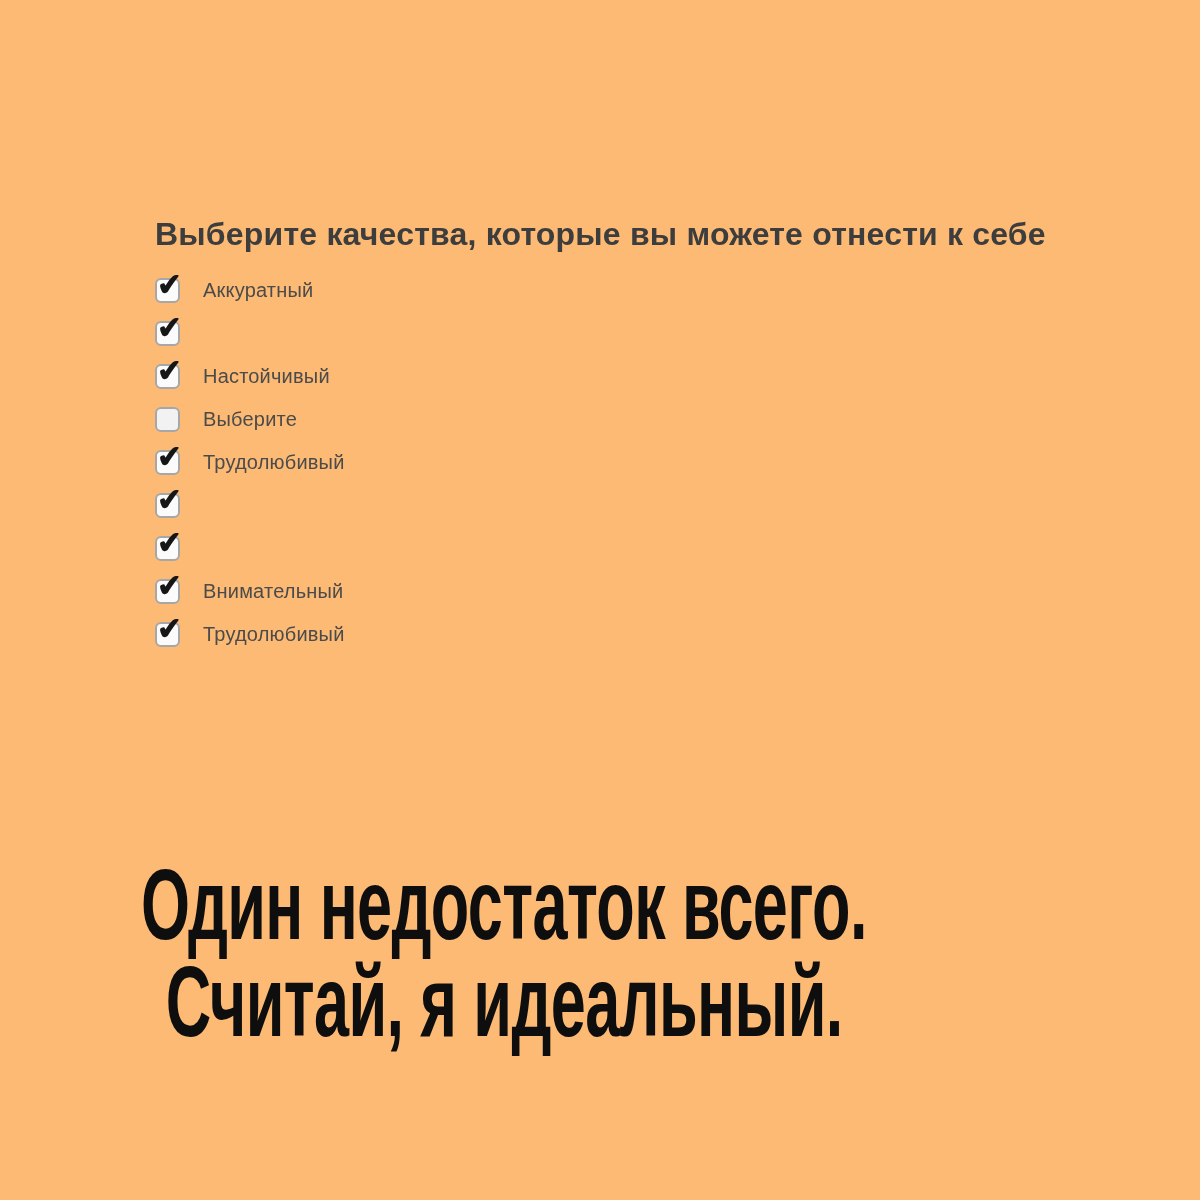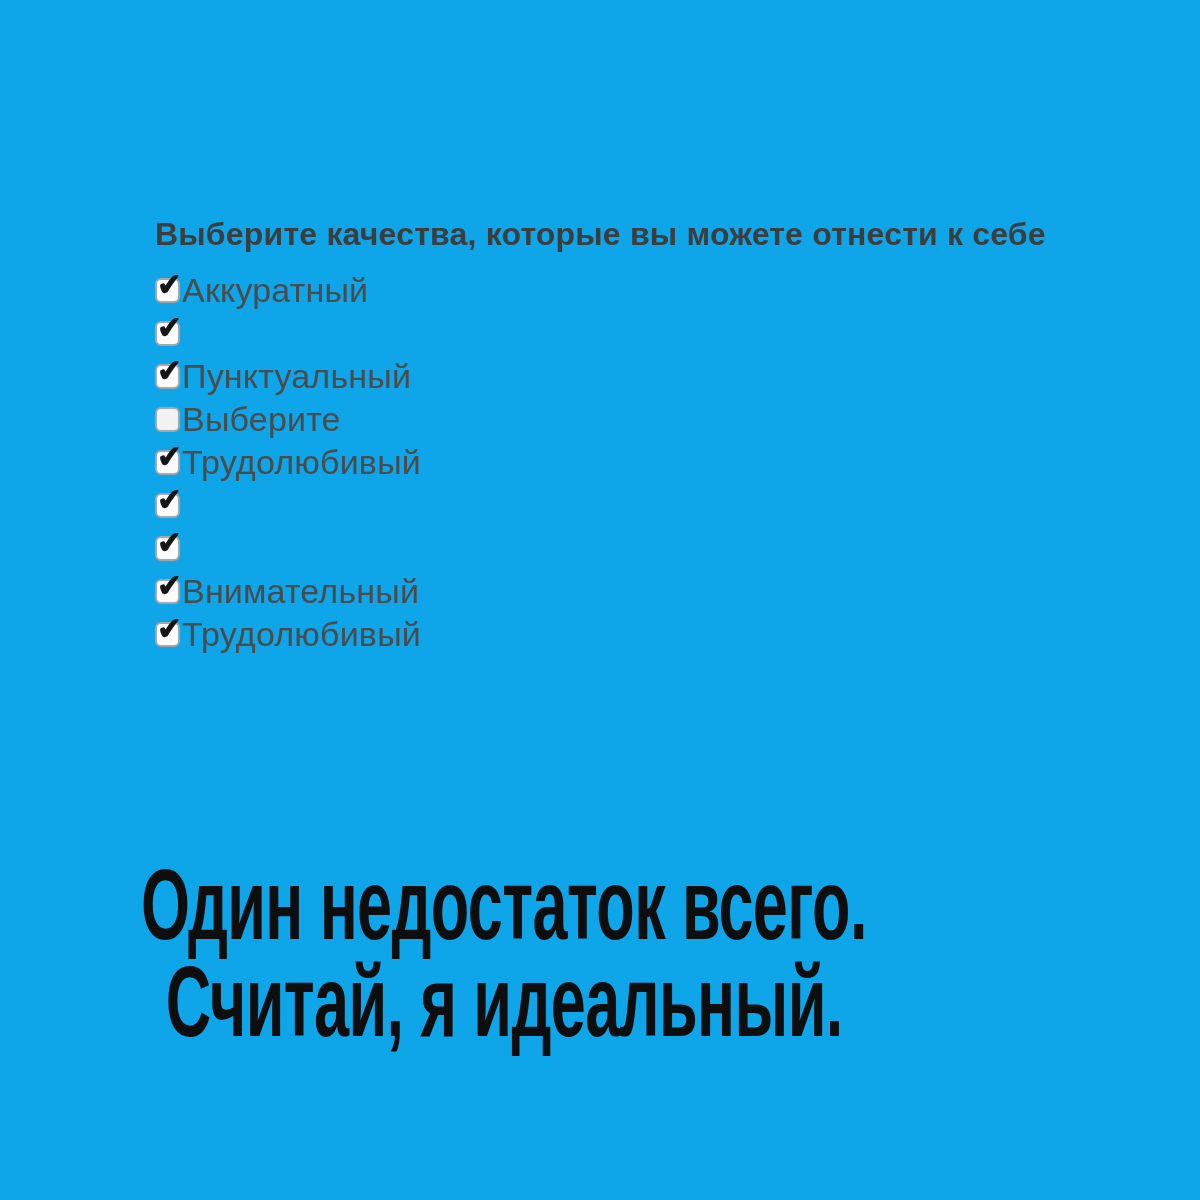--- a/index.html
+++ b/index.html
@@ -7,21 +7,21 @@
   html, body {
     width: 1200px;
     height: 1200px;
     font-family: "Liberation Sans", sans-serif;
   }
 
   .canvas {
     position: relative;
     width: 1200px;
     height: 1200px;
-    background: #0ea5e9;
+    background: #fdba74;
     overflow: hidden;
   }
 
   
   .form-block {
     position: absolute;
     left: 155px;
     top: 216px;
     width: 940px;
   }
@@ -70,22 +70,22 @@
     font-size: 30px;
     line-height: 30px;
     color: #161616;
     font-weight: bold;
     transform: rotate(-4deg);
   }
 
   .checkbox.checked .mark { display: block; }
 
   .check-label {
-    margin-left: 2px;
-    font-size: 34px;
+    margin-left: 23px;
+    font-size: 20px;
     color: #4b4b4b;
     letter-spacing: 0.2px;
     white-space: nowrap;
   }
 
   
   .caption {
     position: absolute;
     left: 0;
     top: 856px;
@@ -124,21 +124,21 @@
   </label>
         <label class="check-item">
     <span class="checkbox checked">
       <span class="mark">✔</span>
     </span>
   </label>
         <label class="check-item">
     <span class="checkbox checked">
       <span class="mark">✔</span>
     </span>
-    <span class="check-label">Пунктуальный</span>
+    <span class="check-label">Настойчивый</span>
   </label>
         <label class="check-item">
     <span class="checkbox">
       
     </span>
     <span class="check-label">Выберите</span>
   </label>
         <label class="check-item">
     <span class="checkbox checked">
       <span class="mark">✔</span>

